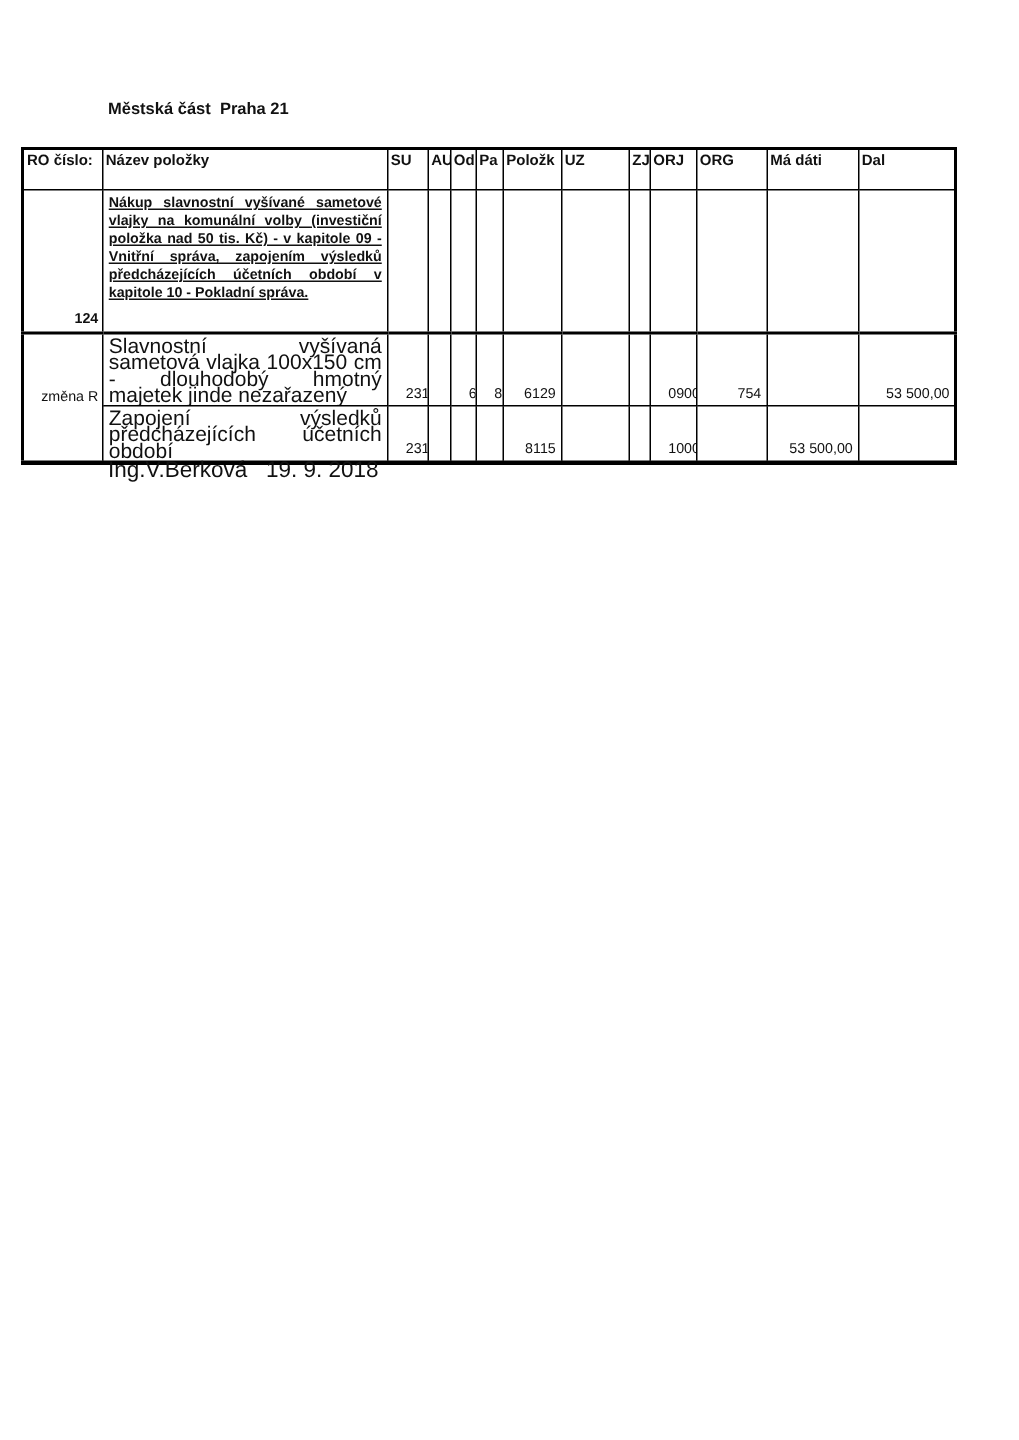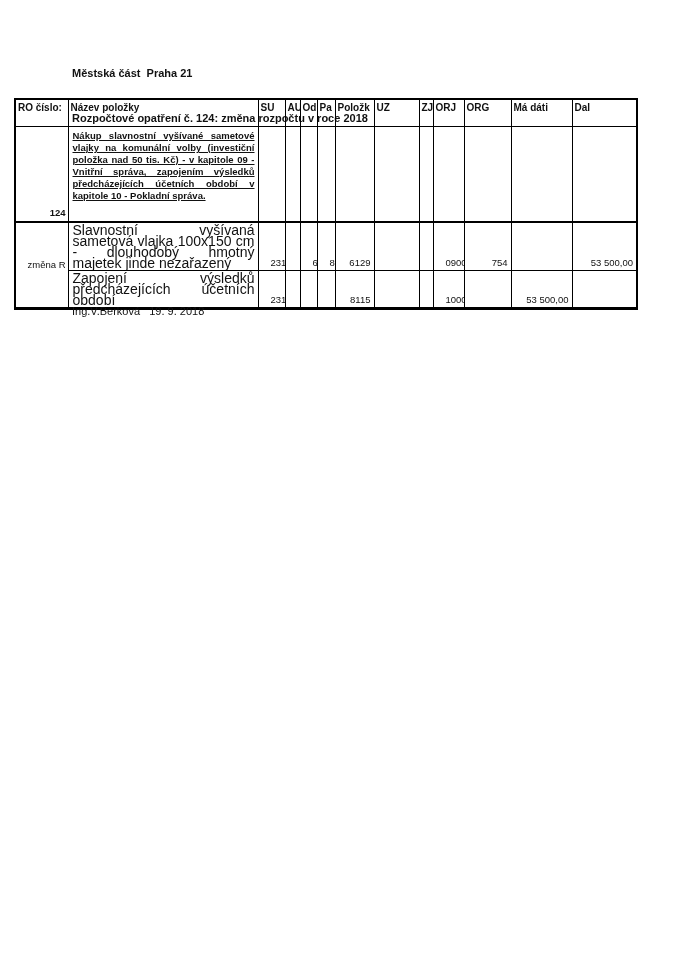--- a/index.html
+++ b/index.html
@@ -87,32 +87,31 @@
     text-align: right;
     vertical-align: bottom;
     padding: 0 3px 2px 12px;
     font-size: 9.5px;
     white-space: nowrap;
   }
   .signature {
     position: absolute;
     left: 72px;
     top: 305px;
-    font-size: 11px;
+    font-size: 15px;
     white-space: pre;
   }
 </style>
 </head>
 <body>
 
 <div class="page">
 
   <div class="title-block">
     <div>Městská část  Praha 21</div>
-    <div>Rozpočtové opatření č. 124: změna rozpočtu v roce 2018</div>
   </div>
 
   <table class="budget">
     <colgroup>
       <col style="width:53px">
         <col style="width:190px">
         <col style="width:27px">
       <col style="width:15px">
         <col style="width:17px">
         <col style="width:18px">

